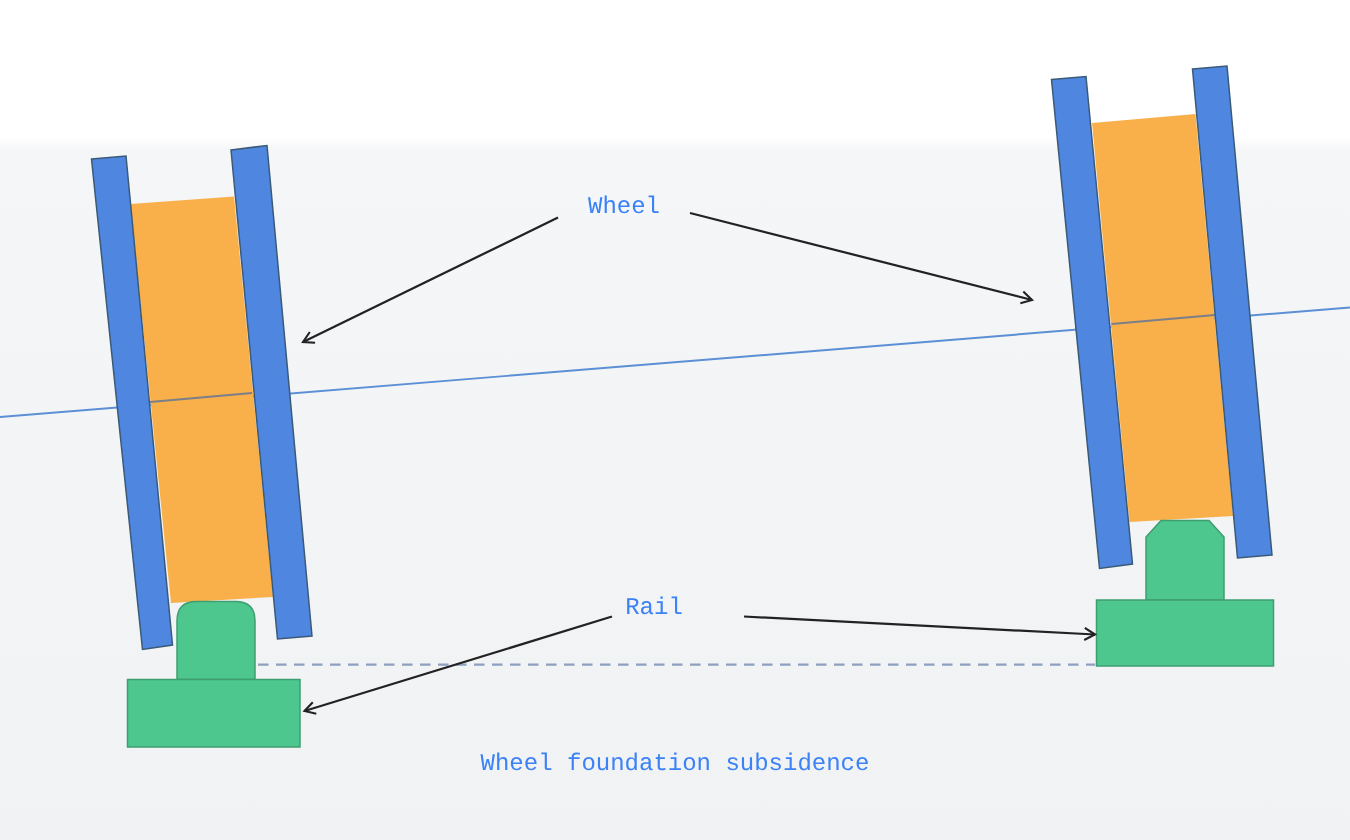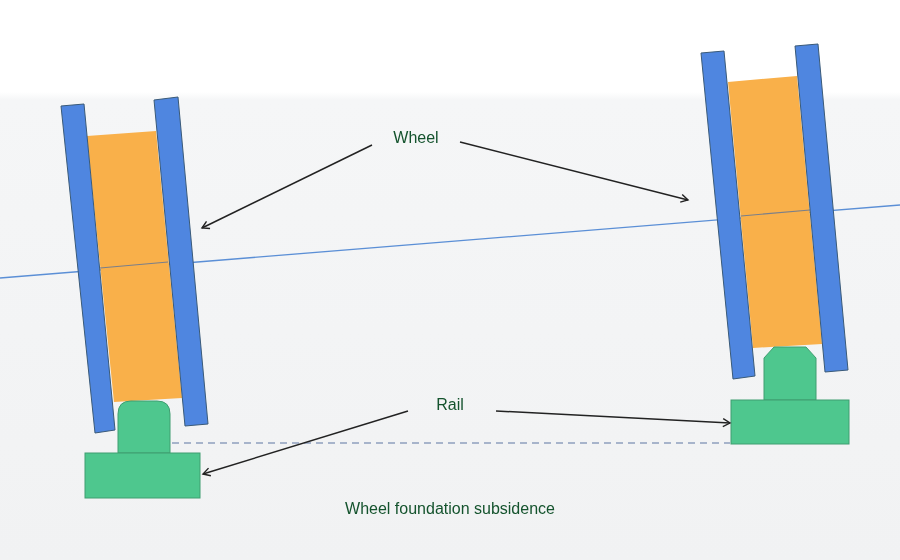--- a/index.html
+++ b/index.html
@@ -5,23 +5,23 @@
     html, body { margin: 0; padding: 0; }
     body {
       width: 900px; height: 560px; overflow: hidden;
       background: linear-gradient(to bottom, #ffffff 0px, #ffffff 92px, #f5f6f7 100px, #f1f2f3 560px);
       font-family: "Liberation Sans", sans-serif;
       position: relative;
     }
     #stage { position: absolute; left: 0; top: 0; width: 900px; height: 560px; }
     .label {
       position: absolute;
-      font-family: Liberation Sans, sans-serif;
+      font-family: Liberation Mono, monospace;
       font-size: 16px;
-      color: #14532d;
+      color: #3b82f6;
       white-space: nowrap;
       transform: translateX(-50%);
     }
   </style>
 </head>
 <body>
 
 <svg id="stage" width="900" height="560" viewBox="0 0 900 560">
   <defs>
     <marker id="arrowhead" markerWidth="10" markerHeight="10" refX="8" refY="5" orient="auto" markerUnits="userSpaceOnUse">
@@ -57,14 +57,14 @@
     <rect class="rail" x="731" y="400" width="118" height="44" fill="#4EC78E" stroke="#3f9e70" stroke-width="1"></rect>
   </g>
 
   <line class="arrow" x1="372" y1="145" x2="202" y2="228" marker-end="url(#arrowhead)" stroke="#222222" stroke-width="1.5"></line>
   <line class="arrow" x1="460" y1="142" x2="688" y2="200" marker-end="url(#arrowhead)" stroke="#222222" stroke-width="1.5"></line>
   <line class="arrow" x1="408" y1="411" x2="203" y2="474" marker-end="url(#arrowhead)" stroke="#222222" stroke-width="1.5"></line>
   <line class="arrow" x1="496" y1="411" x2="730" y2="423" marker-end="url(#arrowhead)" stroke="#222222" stroke-width="1.5"></line>
 </svg>
 
 <div class="label" style="left:416px; top:129px;">Wheel</div>
-<div class="label" style="left:450px; top:396px;text-align:right;">Rail</div>
+<div class="label" style="left:436px; top:396px;text-align:right;">Rail</div>
 <div class="label" style="left:450px; top:500px;">Wheel foundation subsidence</div>
 
 </body></html>

